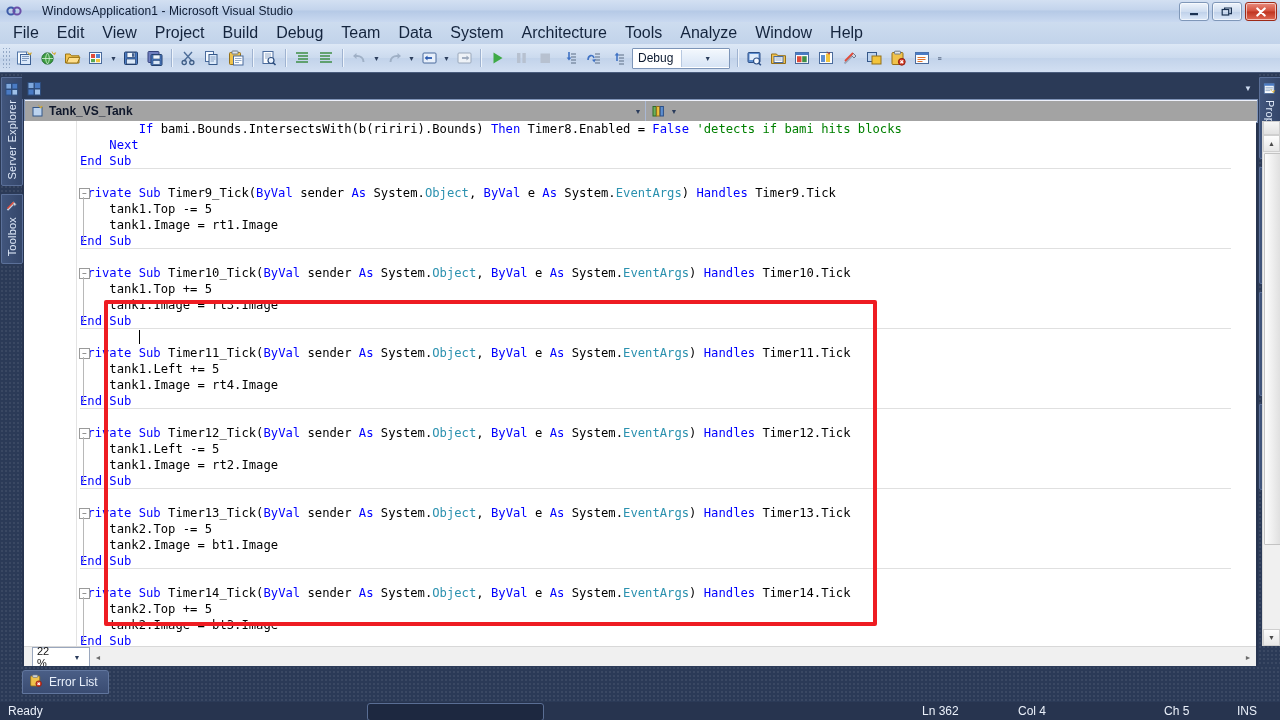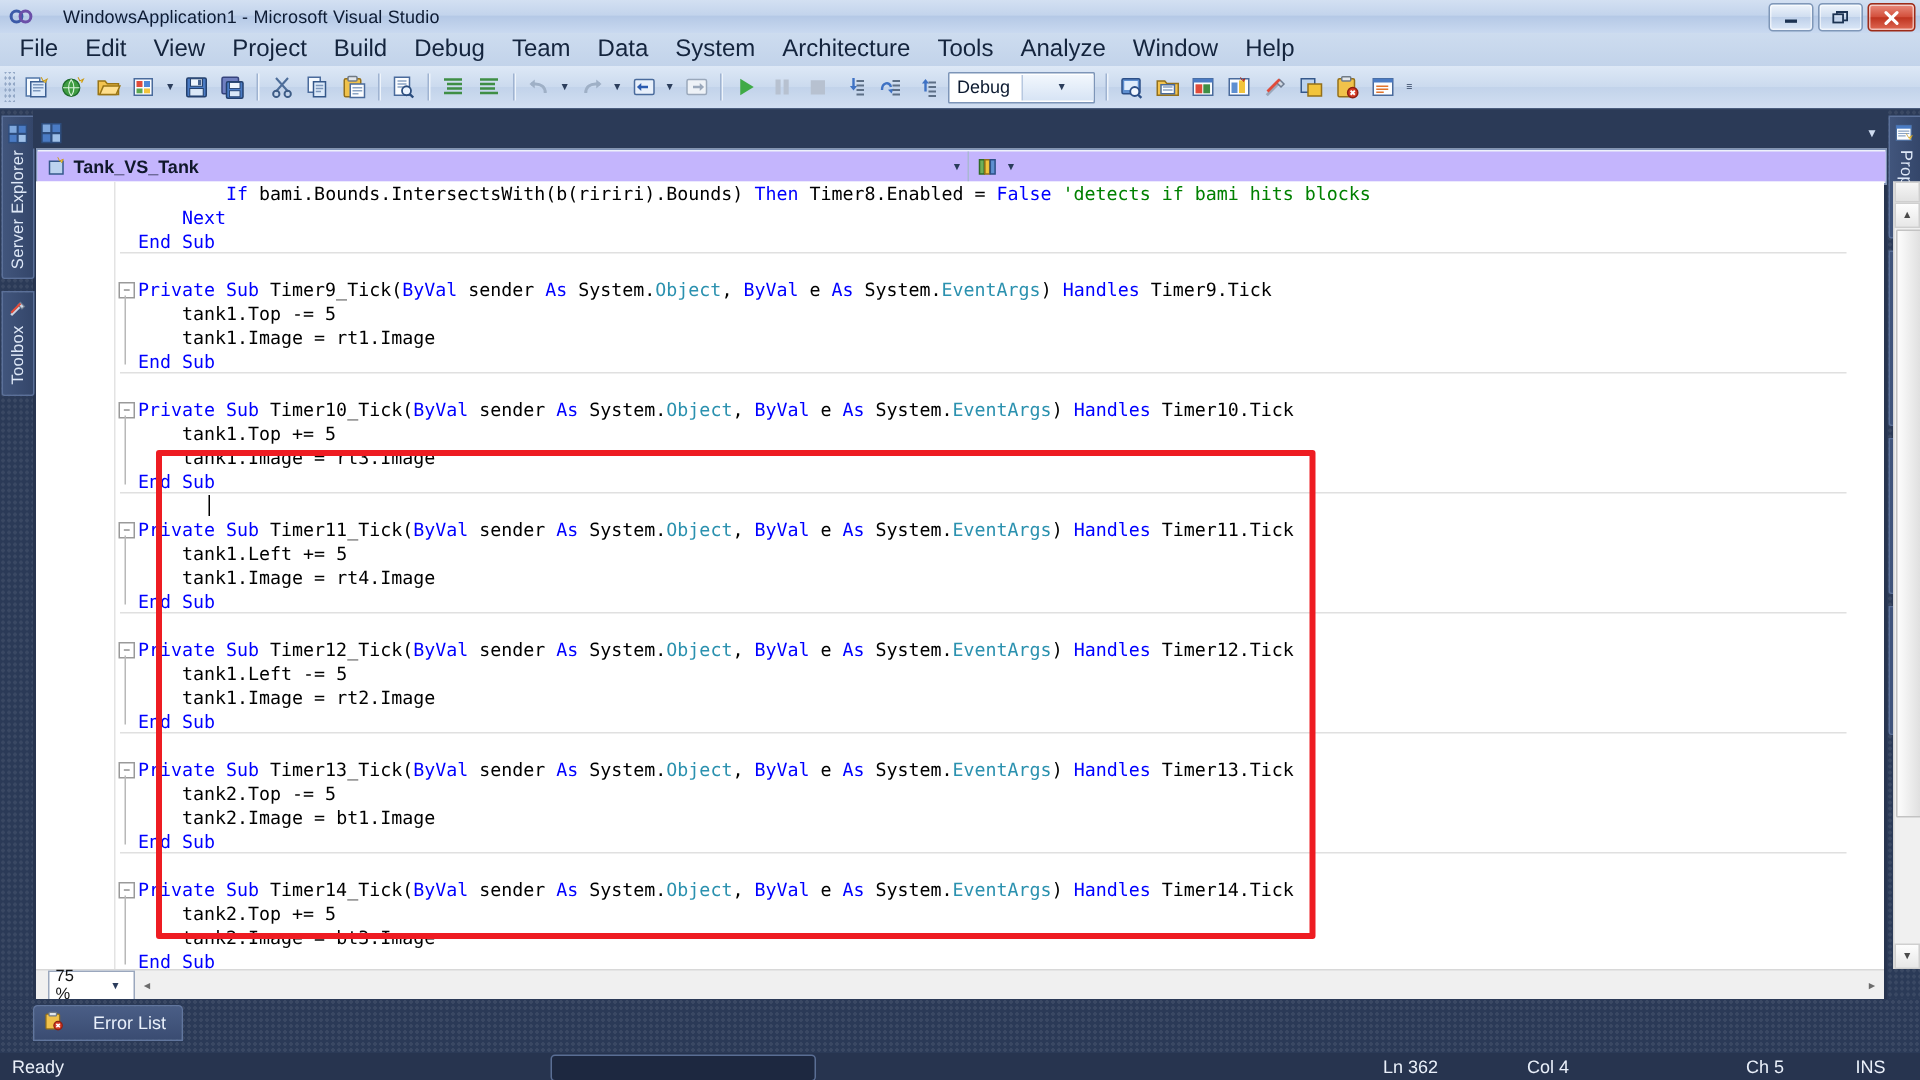--- a/index.html
+++ b/index.html
@@ -115,40 +115,40 @@
     position:absolute;right:2px;bottom:2px;width:16px;height:18px;
     display:flex;align-items:center;justify-content:center;color:#cfdcf0;font-size:8px;
   }
 
   
   .navbar{
     position:absolute;left:24px;top:99px;width:1232px;height:22px;
     display:flex;align-items:center;background:#eef1fb;
     border:1px solid #7f93b7;
   }
-  .navcombo{height:20px;display:flex;align-items:center;background:#c4b5fd;}
+  .navcombo{height:20px;display:flex;align-items:center;background:#a3a3a3;}
   .navcombo.left{width:620px;border-right:1px solid #a9b8d4;}
   .navcombo.right{flex:1;}
   .navcombo .nicon{width:18px;height:16px;display:flex;align-items:center;justify-content:center;margin-left:3px;}
   .navcombo .ntext{flex:1;padding-left:3px;font-size:12px;color:#10182b;font-weight:bold;}
   .navcombo .ncar{width:14px;height:20px;display:flex;align-items:center;justify-content:center;font-size:7px;color:#2a3c5c;}
 
   
   .editor{
     position:absolute;left:24px;top:121px;width:1232px;height:525px;
     background:#fff;overflow:hidden;
   }
   .ed-margin{
     position:absolute;left:0;top:0;width:52px;height:525px;background:#fff;
     border-right:1px solid #e3e3e3;
   }
   .code{
     position:absolute;left:0;top:0;width:1207px;height:525px;
     font-family:"DejaVu Sans Mono","Liberation Mono",monospace;
-    font-size:12.2px;line-height:16px;white-space:pre;color:#000;margin-left:12px;
+    font-size:12.2px;line-height:16px;white-space:pre;color:#000;
   }
   .ln{position:relative;height:16px;padding-left:56px;}
   .kw{color:#0000ff;}
   .ty{color:#2b91af;}
   .cm{color:#008000;}
   .plain{color:#000;}
 
   
   .coll{
     position:absolute;left:55px;width:9px;height:9px;border:1px solid #9a9a9a;background:#fff;
@@ -196,21 +196,21 @@
 
   
   .botdock{
     position:absolute;left:0;top:666px;width:1280px;height:36px;
     background:#2b3a57;
     background-image:radial-gradient(rgba(255,255,255,.07) 40%,transparent 41%);
     background-size:4px 4px;
   }
   .errtab{
     position:absolute;left:22px;top:4px;height:22px;padding:0 10px 0 6px;
-    display:flex;align-items:center;gap:19px;color:#e9f0fb;font-size:12px;
+    display:flex;align-items:center;gap:6px;color:#e9f0fb;font-size:12px;
     background:linear-gradient(to bottom,#4a5e86,#3a4c72);
     border:1px solid #61769e;border-radius:3px 3px 0 0;
   }
   .statusbar{
     position:absolute;left:0;top:702px;width:1280px;height:18px;
     background:#27344f;color:#eaf0fa;font-size:12px;
     display:flex;align-items:center;
   }
   .st-ready{margin-left:8px;}
   .st-pos{position:absolute;left:922px;}
@@ -634,21 +634,21 @@
 
   <div class="vscroll">
     <div class="vs-split"></div>
     <div class="vs-btn" style="position:absolute;top:14px;">▲</div>
     <div class="vs-thumb" style="top:32px;height:390px;"></div>
     <div class="vs-btn" style="position:absolute;bottom:0;">▼</div>
   </div>
 
   <div class="hrow">
     <div class="zoombox">
-      <span>75 %</span>
+      <span>22 %</span>
       <span class="zc">▼</span>
     </div>
     <div class="hs-btn">◄</div>
     <div class="hs-track"></div>
     <div class="hs-btn">►</div>
   </div>
 
   <div class="botdock">
     <div class="errtab">
       <span>

